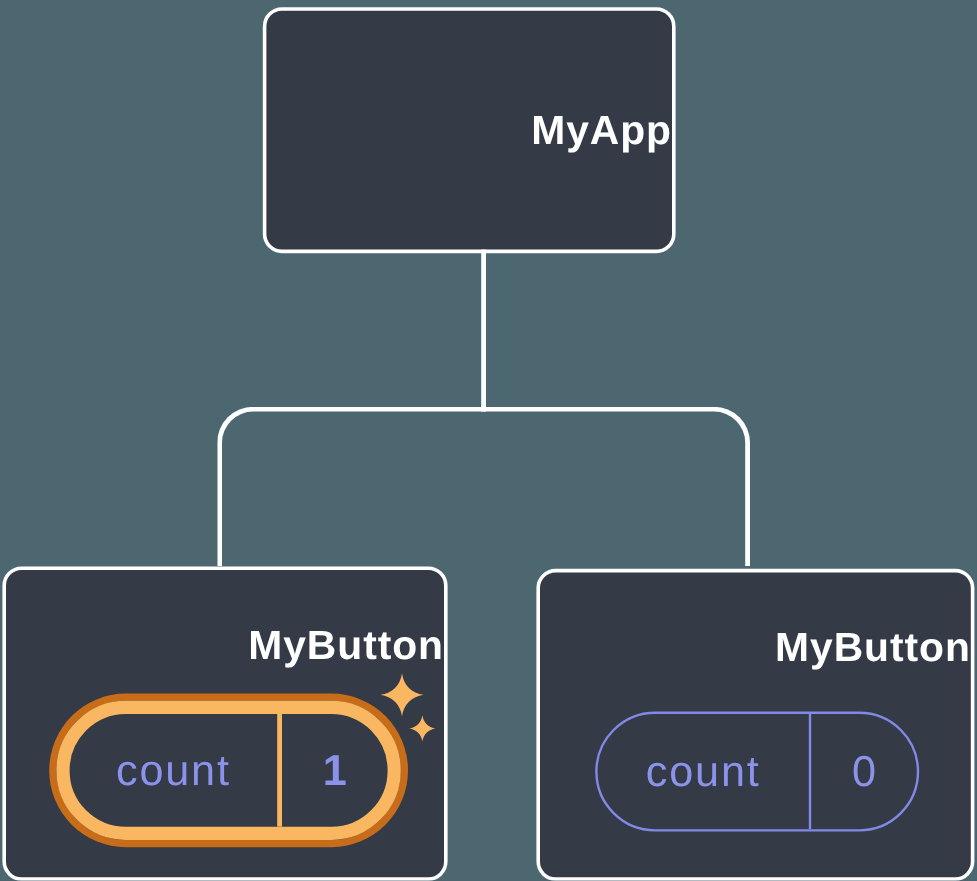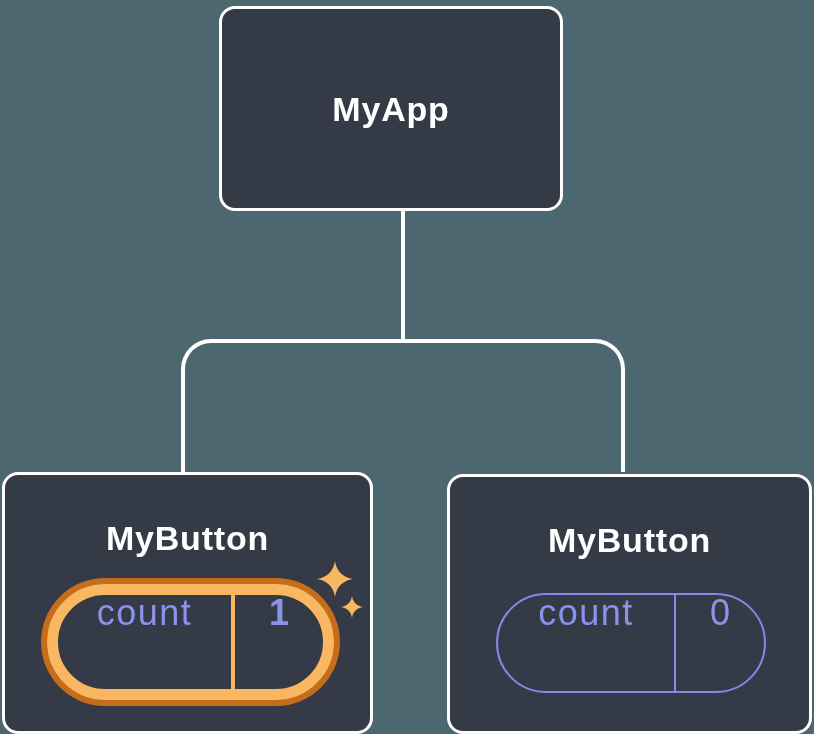--- a/index.html
+++ b/index.html
@@ -33,21 +33,21 @@
     left: 2px; top: 472px;
     width: 371px; height: 262px;
   }
   .node-child-right {
     left: 447px; top: 474px;
     width: 365px; height: 260px;
   }
   .node-title {
     position: absolute;
     left: 0; right: 0;
-    text-align: center;
+    text-align: right;
     color: #ffffff;
     font-weight: 700;
     font-size: 34px;
     letter-spacing: 0.8px;
     line-height: 1;
   }
   .node-root .node-title {
     top: 50%;
     transform: translateY(-50%);
   }
@@ -69,21 +69,21 @@
     border-top: 4px solid #ffffff;
     border-left: 4px solid #ffffff;
     border-right: 4px solid #ffffff;
     border-radius: 30px 30px 0 0;
   }
 
   
   .pill {
     position: absolute;
     display: flex;
-    align-items: flex-start;
+    align-items: center;
     box-sizing: border-box;
     border-radius: 999px;
     overflow: hidden;
   }
   .pill-highlighted {
     left: 42px; top: 109px;
     width: 287px; height: 116px;
     border: 11px solid #fab761;
     box-shadow: 0 0 0 6px #c76d1a;
   }

